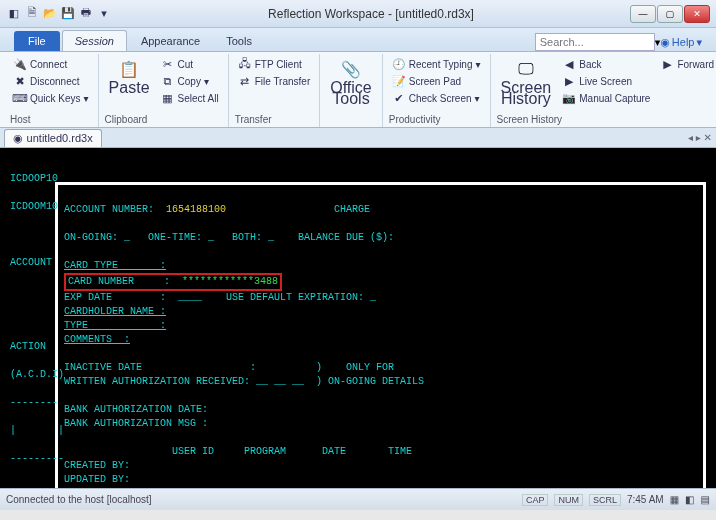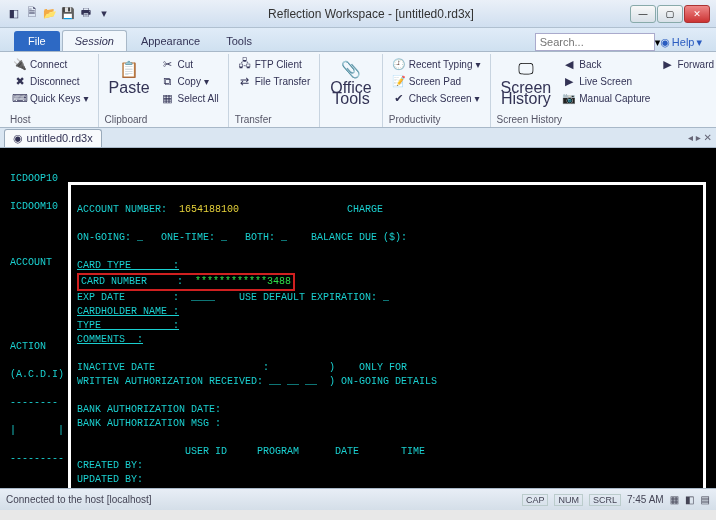--- a/index.html
+++ b/index.html
@@ -35,21 +35,21 @@
 .rhbtn { display: flex; align-items: center; gap: 3px; padding: 1px 3px; font-size: 10px; color: #335; cursor: pointer; white-space: nowrap; }
 .rhbtn .ico { width: 14px; height: 14px; display: inline-flex; align-items: center; justify-content: center; font-size: 11px; }
 
 
 .doctabs { height: 20px; background: #dae6f2; display: flex; align-items: center; padding: 0 4px; border-bottom: 1px solid #a8b8c8; }
 .doctab { background: #f8fafc; border: 1px solid #9ab; border-bottom: none; padding: 2px 8px; font-size: 11px; color: #335; display: flex; align-items: center; gap: 4px; border-radius: 3px 3px 0 0; }
 .doctabs-right { margin-left: auto; color: #667; font-size: 10px; }
 
 
 .terminal { background: #000; height: 340px; padding: 6px 10px; font-family: "Consolas","Courier New",monospace; font-size: 10px; line-height: 14px; white-space: pre; color: #0f0; position: relative; overflow: hidden; }
-.term-box { border: 3px solid #fff; padding: 4px 6px 4px 6px; margin-left: 58px; }
+.term-box { border: 3px solid #fff; padding: 4px 6px 4px 6px; margin-left: 45px; }
 .t-cyan { color: #1ad0d0; }
 .t-green { color: #2ee04a; }
 .t-yellow { color: #e6d23a; }
 .t-uline { text-decoration: underline; text-decoration-color: #1ad0d0; }
 .leftcol { position: absolute; left: 10px; top: 10px; width: 80px; }
 .redbox { border: 2px solid #d02020; padding: 0 2px; display: inline-block; }
 
 
 .statusbar { height: 22px; background: linear-gradient(#e8eef6,#d4dee8); border-top: 1px solid #a8b8c8; display: flex; align-items: center; padding: 0 6px; font-size: 10px; color: #445; }
 .statusbar-right { margin-left: auto; display: flex; gap: 6px; }

